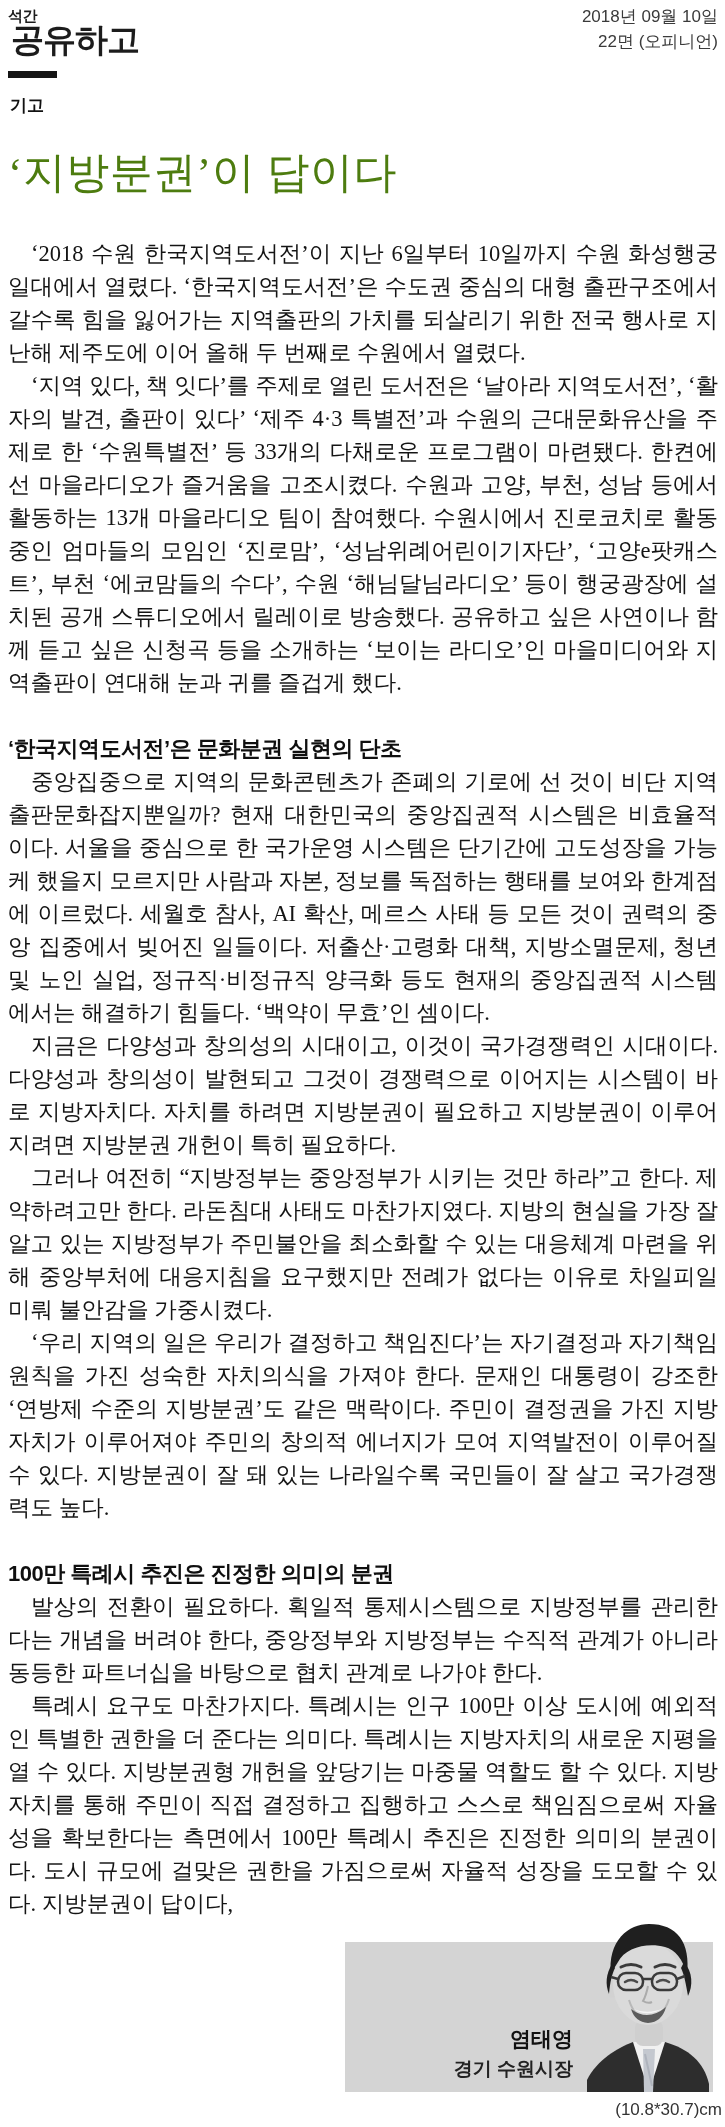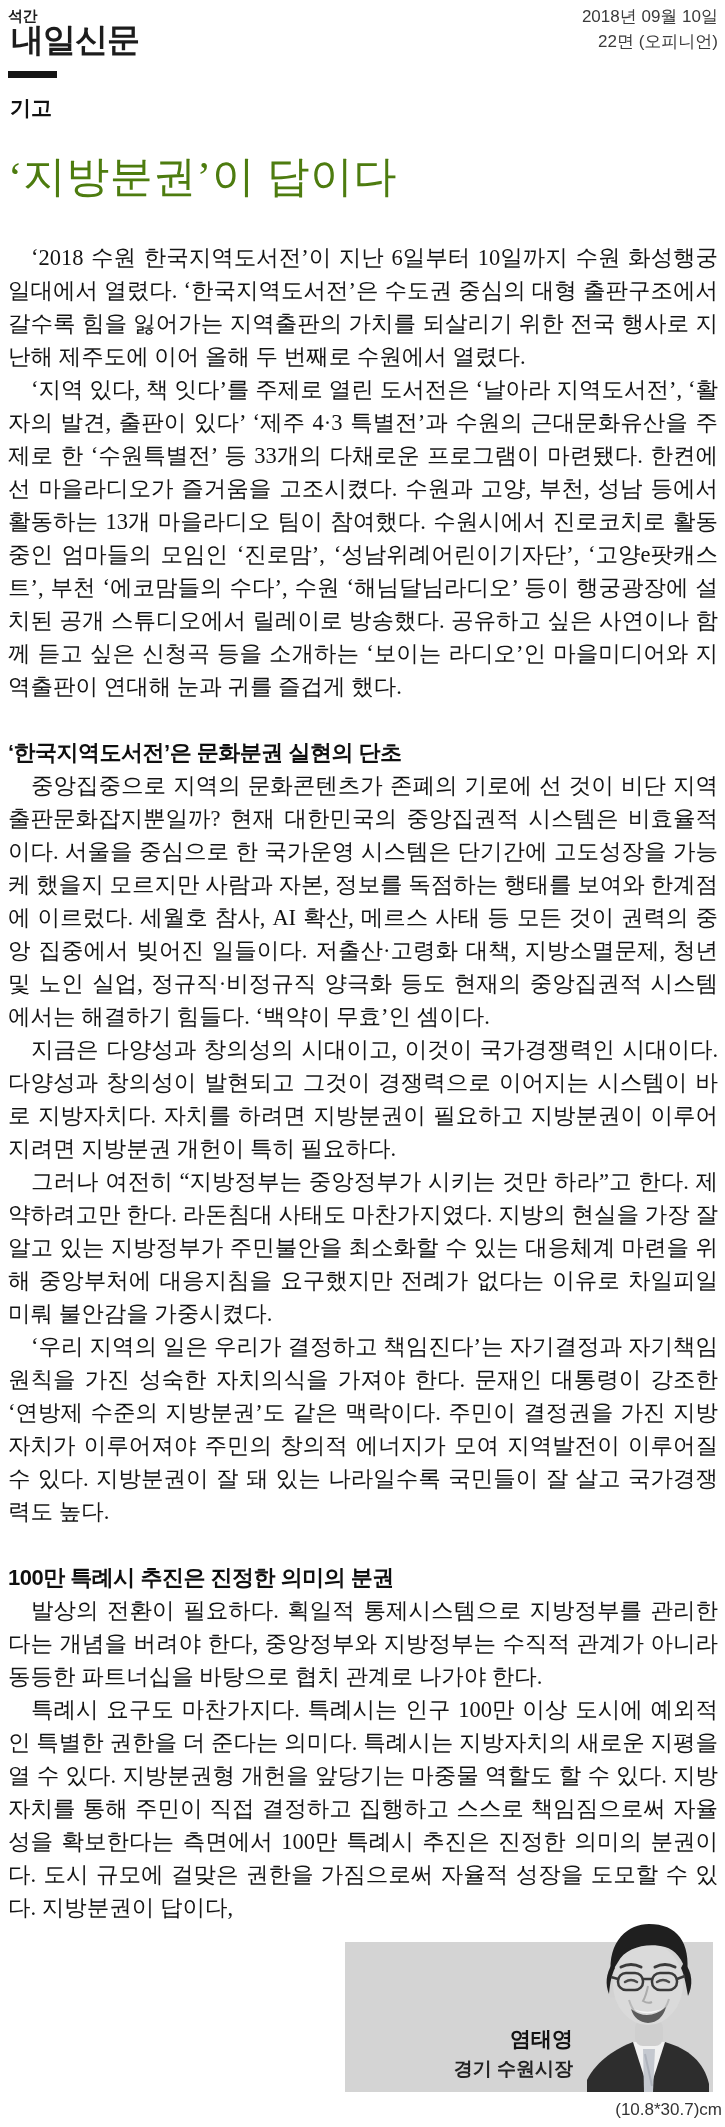--- a/index.html
+++ b/index.html
@@ -14,21 +14,21 @@
   }
   
   .header{display:flex;justify-content:space-between;align-items:flex-start;padding:4px 7px 0 8px;}
   .masthead{display:flex;align-items:flex-start;flex-direction:column;}
   .edition{font-family:"Liberation Sans","DejaVu Sans",sans-serif;font-weight:700;font-size:15px;line-height:1;margin-top:4px;letter-spacing:-0.5px;color:#1c1c1c;}
   .paper-name{font-family:"Liberation Sans","DejaVu Sans",sans-serif;font-weight:800;font-size:33px;line-height:1;letter-spacing:-1px;margin-left:3px;color:#1c1c1c;}
   .dateblock{text-align:right;font-family:"Liberation Sans","DejaVu Sans",sans-serif;font-size:17px;line-height:1.45;color:#3a3a3a;padding-top:1px;margin-left:40px;}
   
   .rule{width:49px;height:7px;background:#151515;margin:15px 0 0 8px;}
   
-  .category{margin:19px 0 0 10px;font-family:"Liberation Sans","DejaVu Sans",sans-serif;font-weight:700;font-size:21px;line-height:1;color:#111;}
+  .category{margin:19px 0 0 10px;font-family:"Liberation Sans","DejaVu Sans",sans-serif;font-weight:700;font-size:17px;line-height:1;color:#111;}
   
   .title{margin:34px 0 12px 8px;font-weight:500;font-size:43px;line-height:1.15;letter-spacing:0.5px;color:#4d7c0f;font-family:"Liberation Serif","DejaVu Serif",serif;}
   
   .body{margin:40px 7px 0 8px;font-size:22.5px;line-height:33px;text-align:justify;word-break:break-all;color:#141414;}
   .para{margin:0;text-indent:23px;}
   .subhead{margin:33px 0 0;font-family:"Liberation Sans","DejaVu Sans",sans-serif;font-weight:700;font-size:22px;line-height:33px;letter-spacing:-0.5px;text-indent:0;color:#0f0f0f;}
   
   .author-box{position:absolute;left:345px;top:1942px;width:368px;height:150px;background:#d4d4d4;overflow:visible;}
   .author-text{position:absolute;right:140px;top:84px;text-align:right;font-family:"Liberation Sans","DejaVu Sans",sans-serif;}
   .author-name{font-weight:700;font-size:21px;line-height:1.2;color:#111;}
@@ -38,21 +38,21 @@
   .size-note{position:absolute;right:3px;top:2101px;font-family:"Liberation Sans","DejaVu Sans",sans-serif;font-size:17px;line-height:1;color:#333;}
 </style>
 </head>
 <body>
 
 <div class="page">
 
   <div class="header">
     <div class="masthead">
       <span class="edition">석간</span>
-      <span class="paper-name">내일신문</span>
+      <span class="paper-name">공유하고</span>
     </div>
     <div class="dateblock">
       <div>2018년 09월 10일</div>
       <div>22면 (오피니언)</div>
     </div>
   </div>
 
   <div class="rule"></div>
 
   <div class="category">기고</div>

